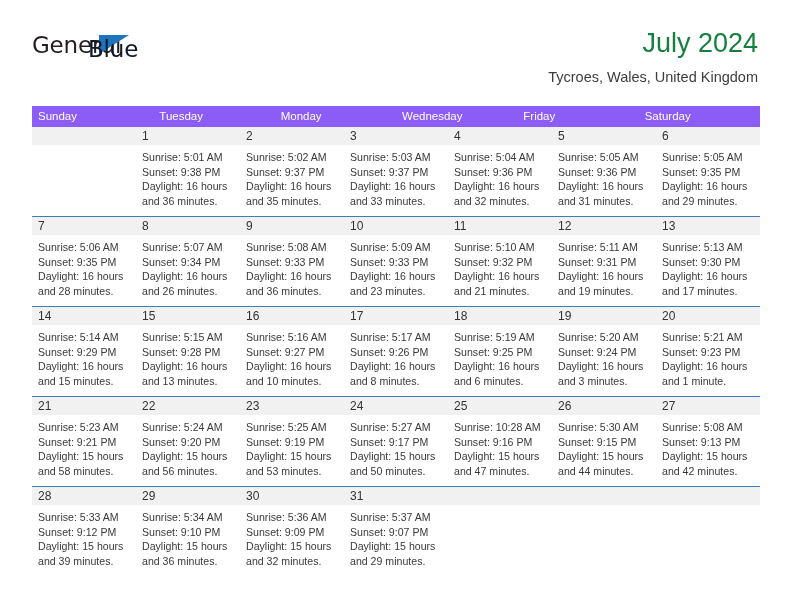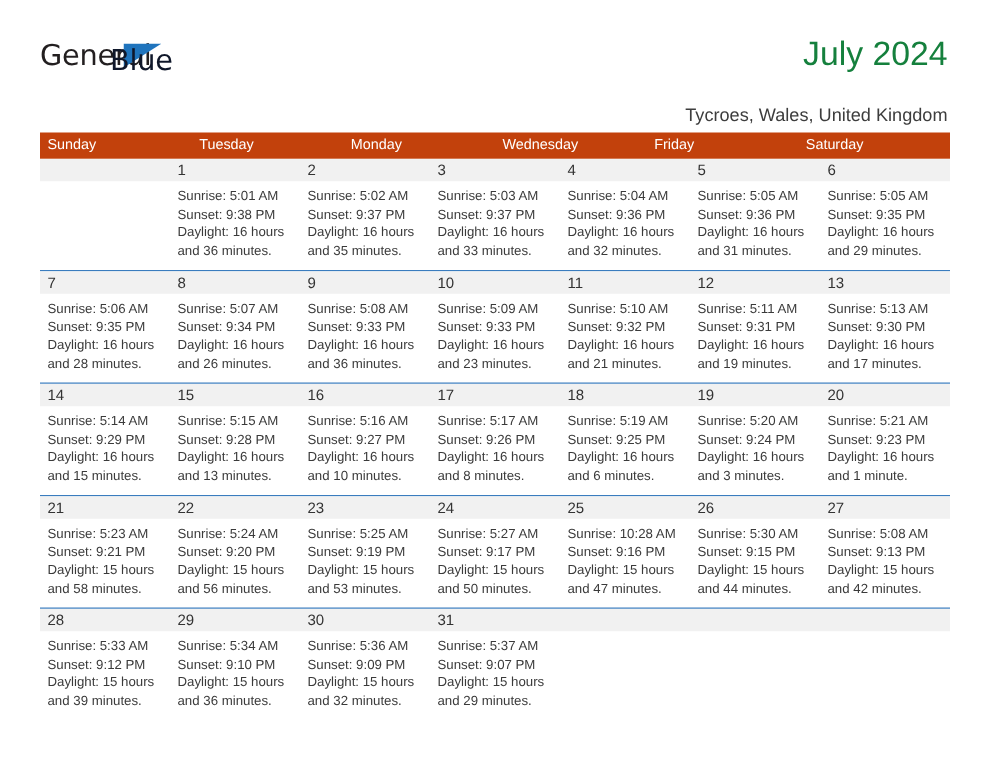--- a/index.html
+++ b/index.html
@@ -75,34 +75,34 @@
   .cal-title {
     font-size: 27px;
     color: #15803d;
     line-height: 34px;
     white-space: nowrap;
   }
   .cal-subtitle {
     font-size: 14.5px;
     color: #3d3d3d;
     line-height: 22px;
-    margin-top: 22px;
+    margin-top: 6px;
     white-space: nowrap;
   }
 
   
   .calendar {
     position: absolute;
     left: 32px;
     top: 106px;
     width: 728px;
   }
   .weekdays {
     display: flex;
-    background: #c2410c;
+    background: #8b5cf6;
     height: 21px;
   }
   .weekday {
     flex: 1 1 0;
     color: #ffffff;
     font-size: 11.5px;
     line-height: 21px;
     padding-left: 6px;
     box-sizing: border-box;
     white-space: nowrap;

